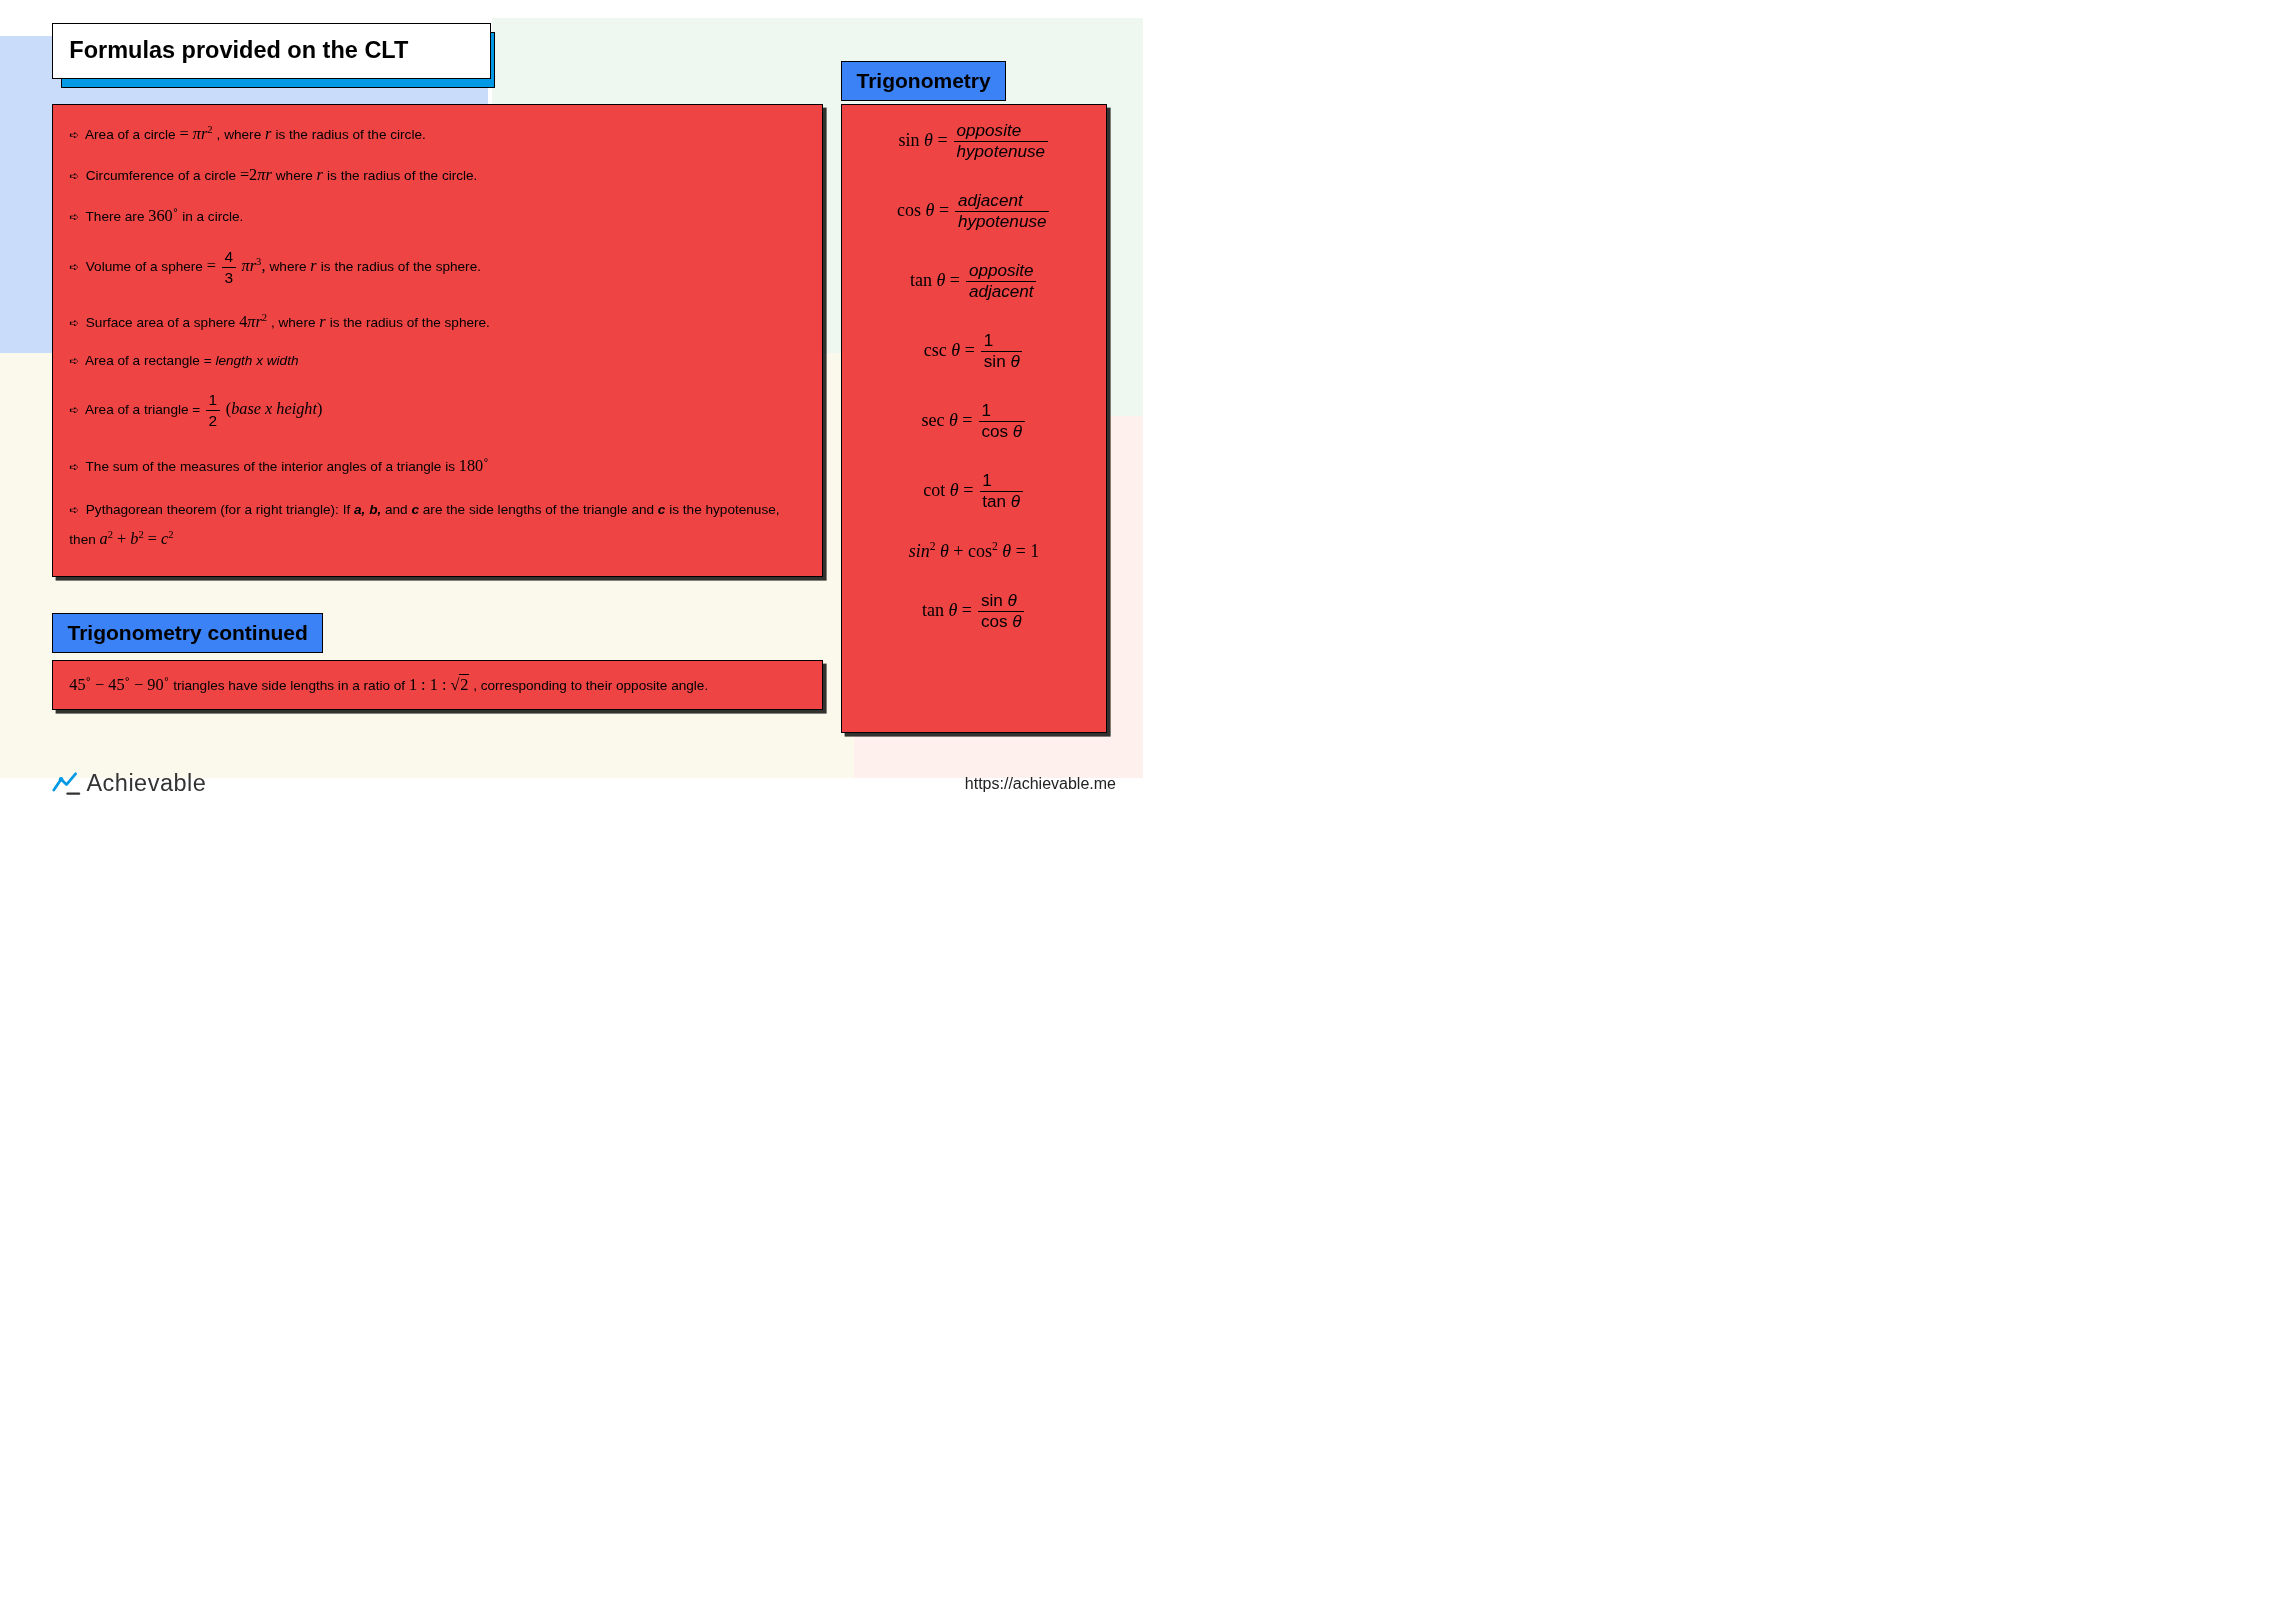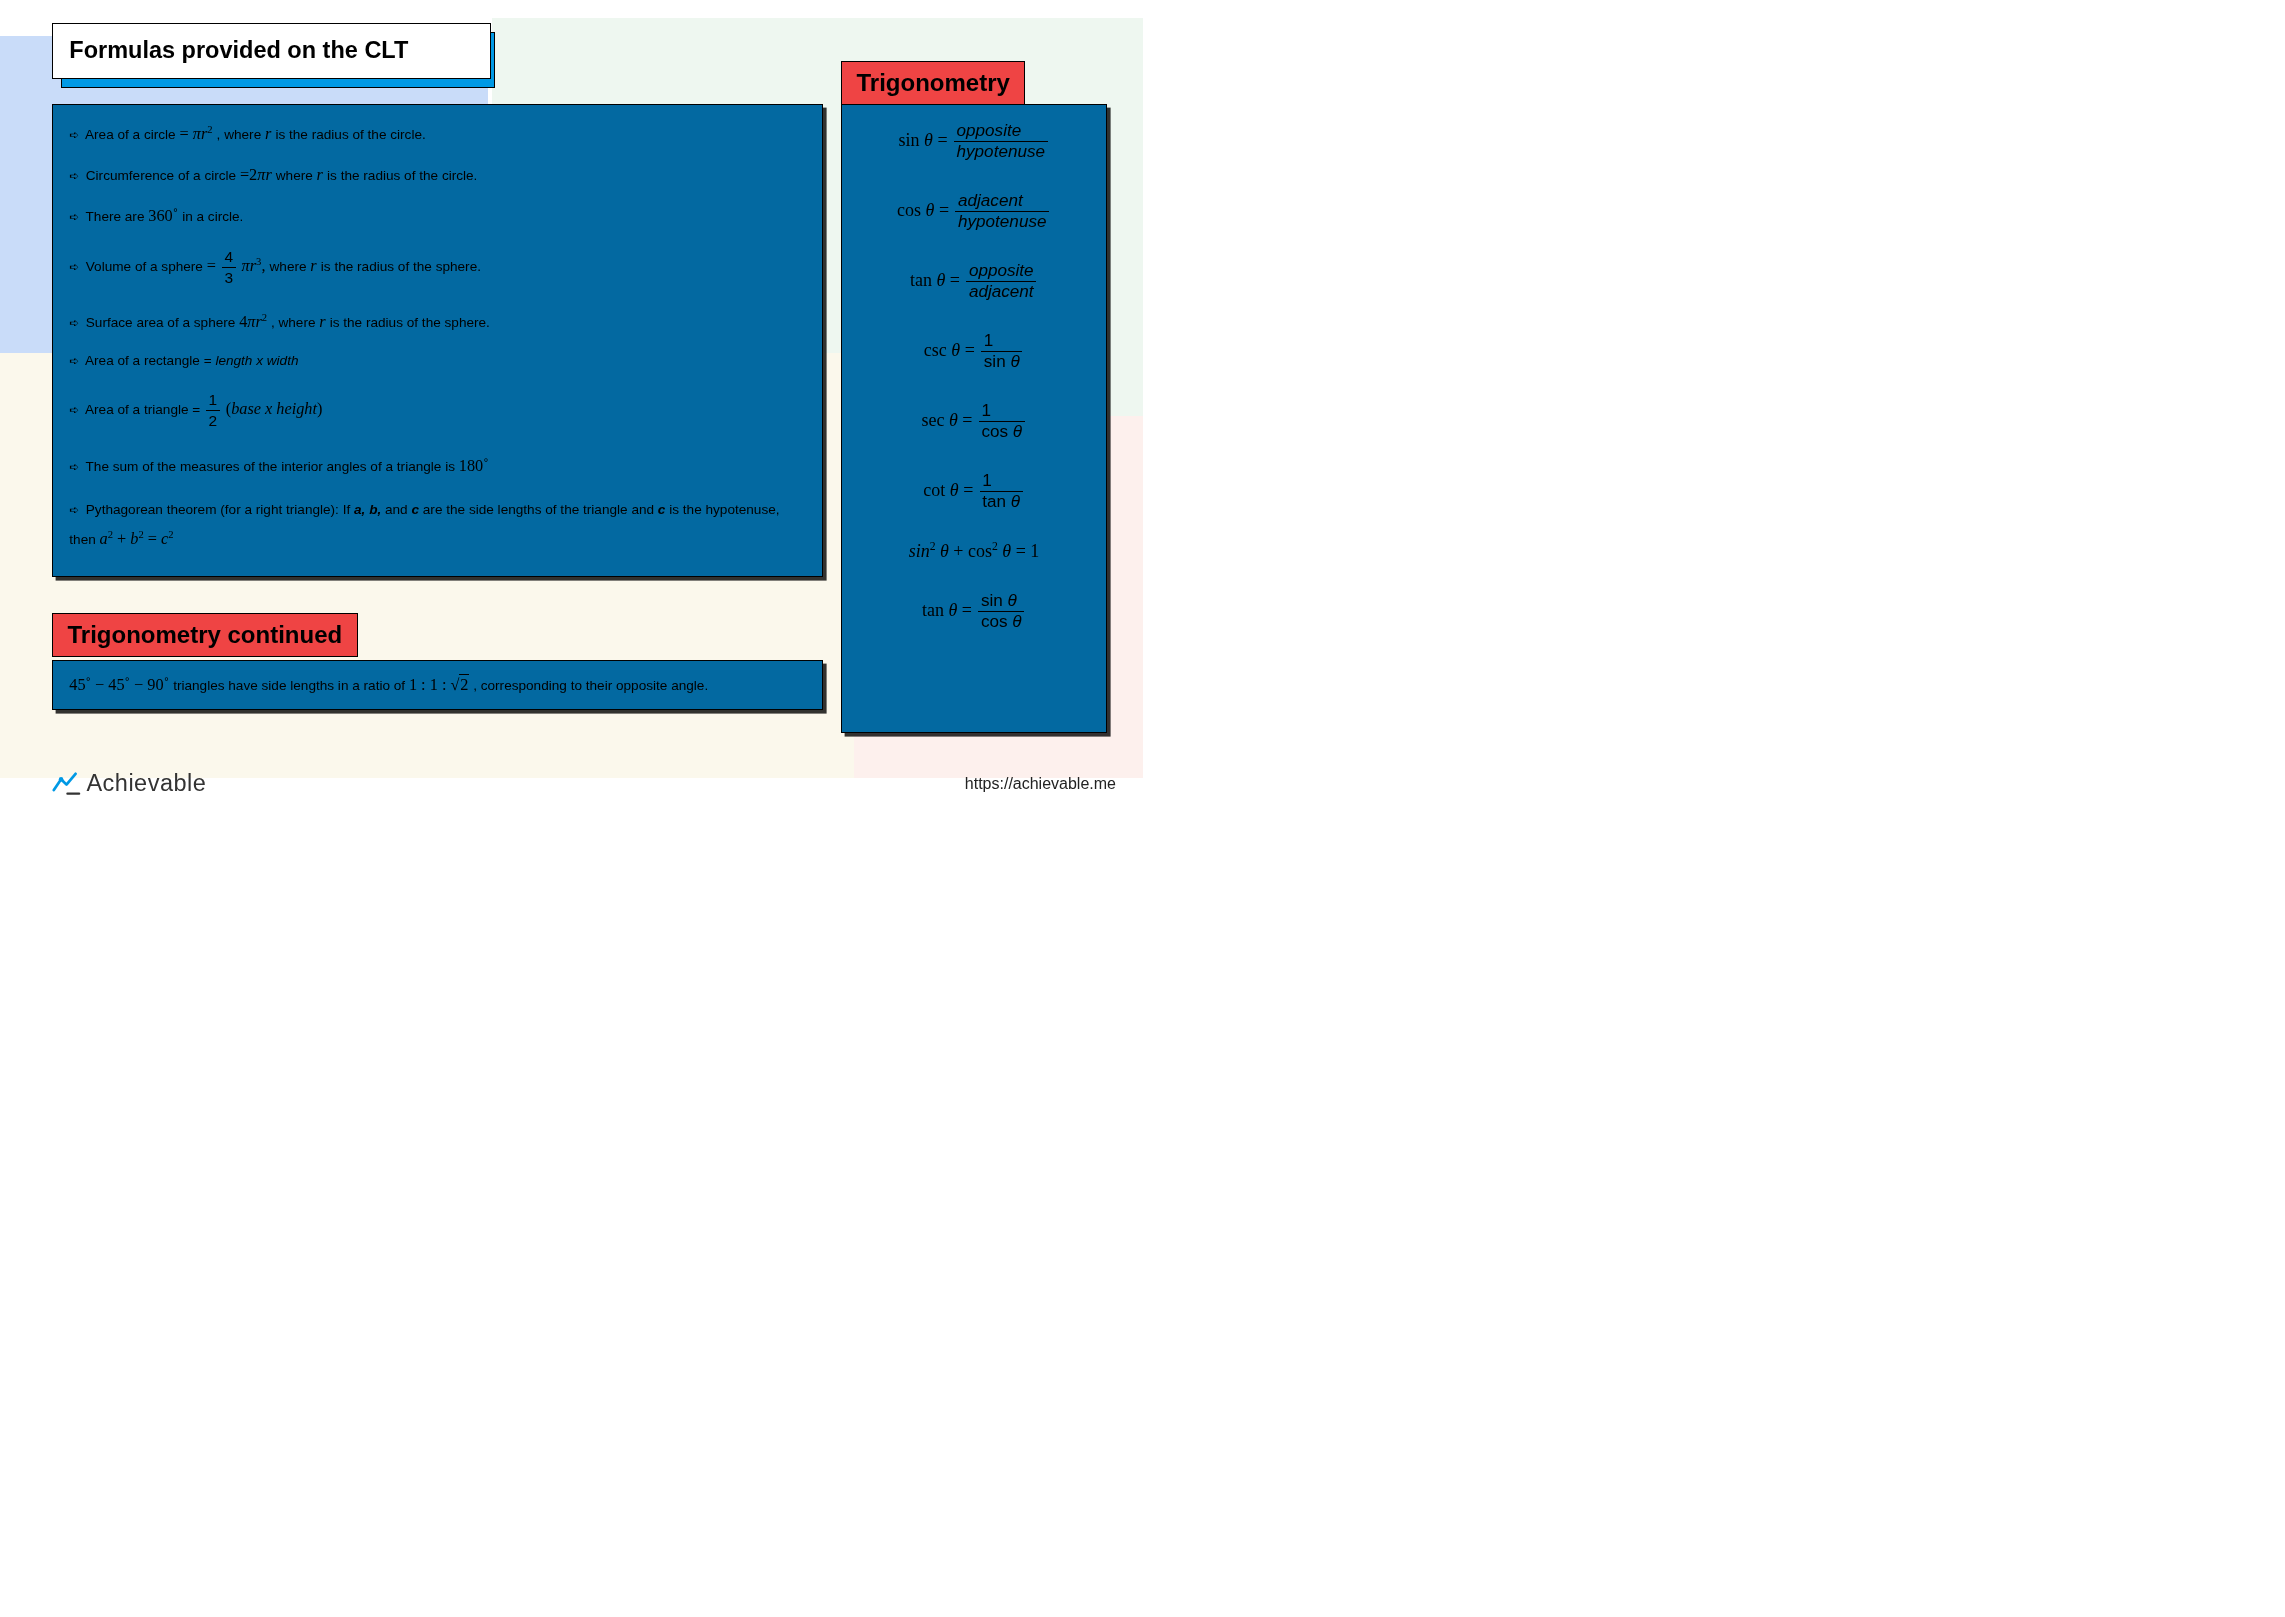--- a/index.html
+++ b/index.html
@@ -60,21 +60,21 @@
     display: flex;
     align-items: center;
     padding-left: 16.3px;
     font-size: 23.5px;
     font-weight: 700;
     color: #000;
   }
 
   .panel {
     position: absolute;
-    background: #0369a1;
+    background: #ef4444;
     border: 1.4px solid #000;
     box-shadow: 3.6px 3.6px 0 0 rgba(0,0,0,0.8);
     z-index: 3;
   }
   .panel-main {
     top: 104px; left: 52px;
     width: 771px;
     padding: 18px 14.5px 16.3px 14.5px;
   }
   .panel-trig-right {
@@ -83,23 +83,23 @@
     padding: 16.3px 9px;
   }
   .panel-trig-bottom {
     top: 660px; left: 52px;
     width: 771px;
     padding: 12.7px 14.5px 14.5px 14.5px;
   }
 
   .section-label {
     position: absolute;
-    background: #ef4444;
+    background: #3b82f6;
     border: 1.4px solid #000;
-    font-size: 24px;
+    font-size: 21px;
     font-weight: 700;
     padding: 7.2px 14.5px;
     z-index: 5;
   }
   .label-trig { top: 61px; left: 841px; }
   .label-trig-cont { top: 613px; left: 52px; }
 
   .bullet-line {
     font-size: 13.6px;
     color: #000;

